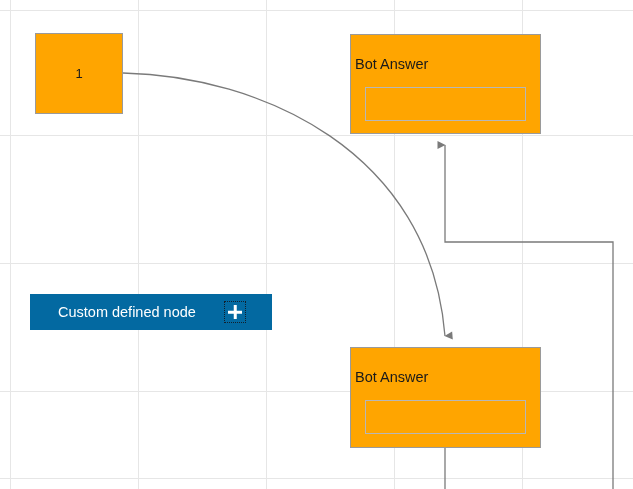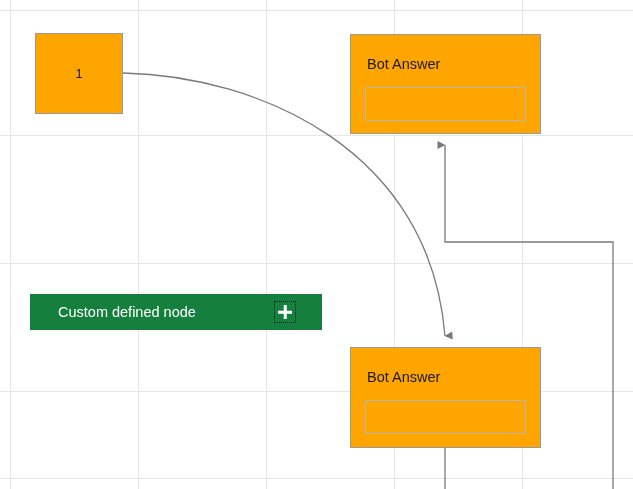--- a/index.html
+++ b/index.html
@@ -44,42 +44,42 @@
     align-items: center;
     justify-content: center;
   }
   .node-num {
     color: #1a1a1a;
     font-size: 13px;
     line-height: 1;
   }
   .node-title {
     position: absolute;
-    left: 16px;
+    left: 4px;
     top: 22px;
     color: #1a1a1a;
     font-size: 14.5px;
     line-height: 1;
     white-space: nowrap;
   }
   .node-slot {
     position: absolute;
     box-sizing: border-box;
     border: 1px solid #b7b7b7;
     background: transparent;
   }
 
   
   #custom-node-bar {
     position: absolute;
     left: 30px;
     top: 294px;
-    width: 292px;
+    width: 242px;
     height: 36px;
-    background: #15803d;
+    background: #0369a1;
     display: flex;
     align-items: center;
     box-sizing: border-box;
   }
   #custom-node-label {
     color: #ffffff;
     font-size: 14.5px;
     margin-left: 28px;
     line-height: 1;
     white-space: nowrap;

